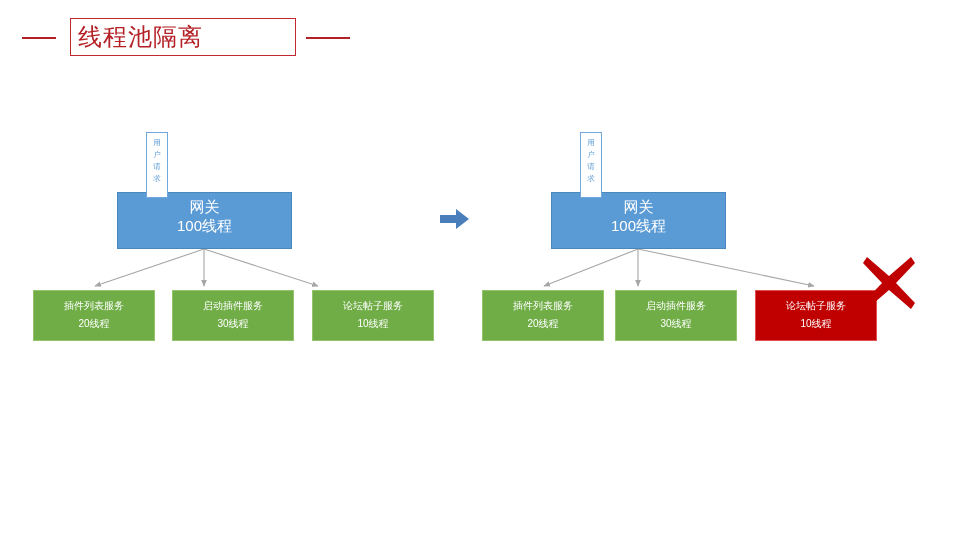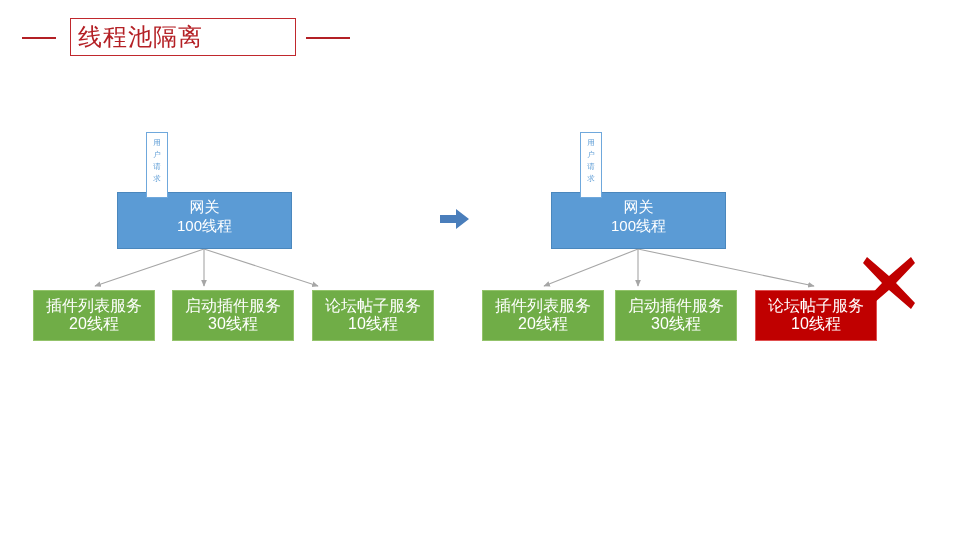--- a/index.html
+++ b/index.html
@@ -100,21 +100,21 @@
   }
   .gateway-box .ln { display: block; }
 
   
   .service-box {
     position: absolute;
     width: 122px;
     height: 51px;
     box-sizing: border-box;
     color: #ffffff;
-    font-size: 16px;
+    font-size: 10px;
     line-height: 18px;
     text-align: center;
     padding-top: 6px;
     z-index: 3;
   }
   .service-box.green {
     background: #70ad47;
     border: 1.5px solid #93c36b;
   }
   .service-box.red {

